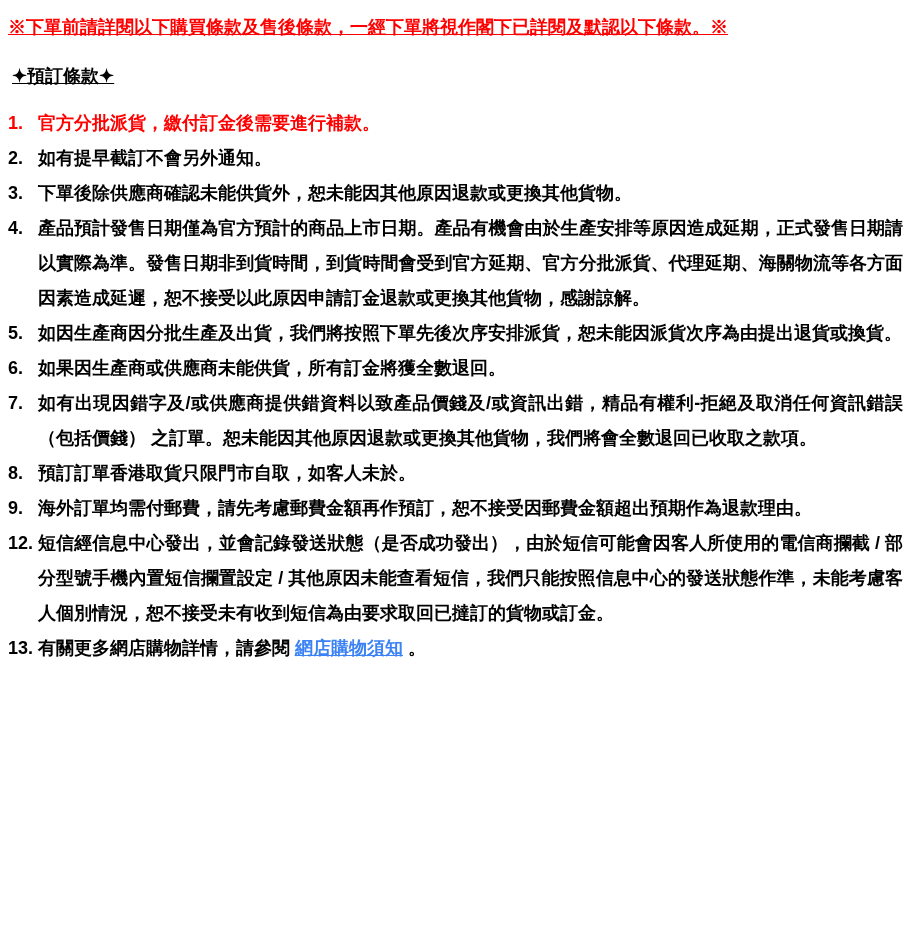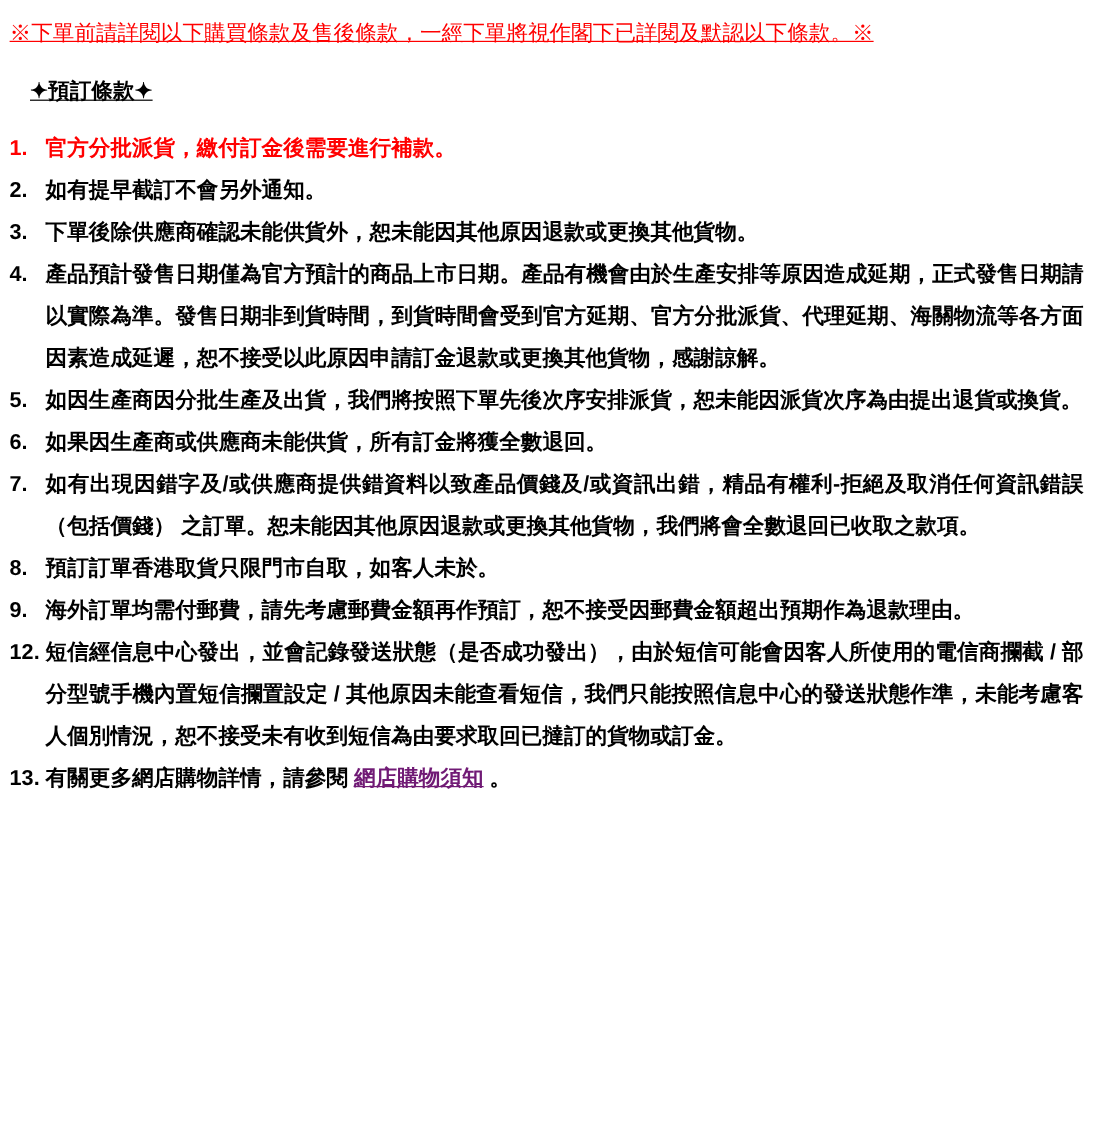--- a/index.html
+++ b/index.html
@@ -19,24 +19,24 @@
   .page {
     padding: 10px 10px 10px 8px;
     box-sizing: border-box;
   }
   .warning {
     margin: 2px 0 20px 0;
     font-size: 18px;
     line-height: 30px;
     color: #FF0000;
     text-decoration: underline;
-    font-weight: 400;
+    font-weight: 700;
   }
   .section-title {
-    margin: 0 0 16px 17px;
+    margin: 0 0 16px 4px;
     font-size: 18px;
     line-height: 28px;
     color: #000000;
     text-decoration: underline;
     font-weight: 700;
   }
   .terms {
     font-size: 18px;
     line-height: 35px;
   }
@@ -54,21 +54,21 @@
     text-align: justify;
   }
   .term.red {
     color: #FF0000;
   }
   .seg-red-underline {
     color: #FF0000;
     text-decoration: underline;
   }
   .seg-link {
-    color: #701a75;
+    color: #3b82f6;
     text-decoration: underline;
     cursor: pointer;
   }
 </style>
 </head>
 <body>
 
 <main class="page">
   <h1 class="warning">※下單前請詳閱以下購買條款及售後條款，一經下單將視作閣下已詳閱及默認以下條款。※</h1>
   <h2 class="section-title">✦預訂條款✦</h2>

